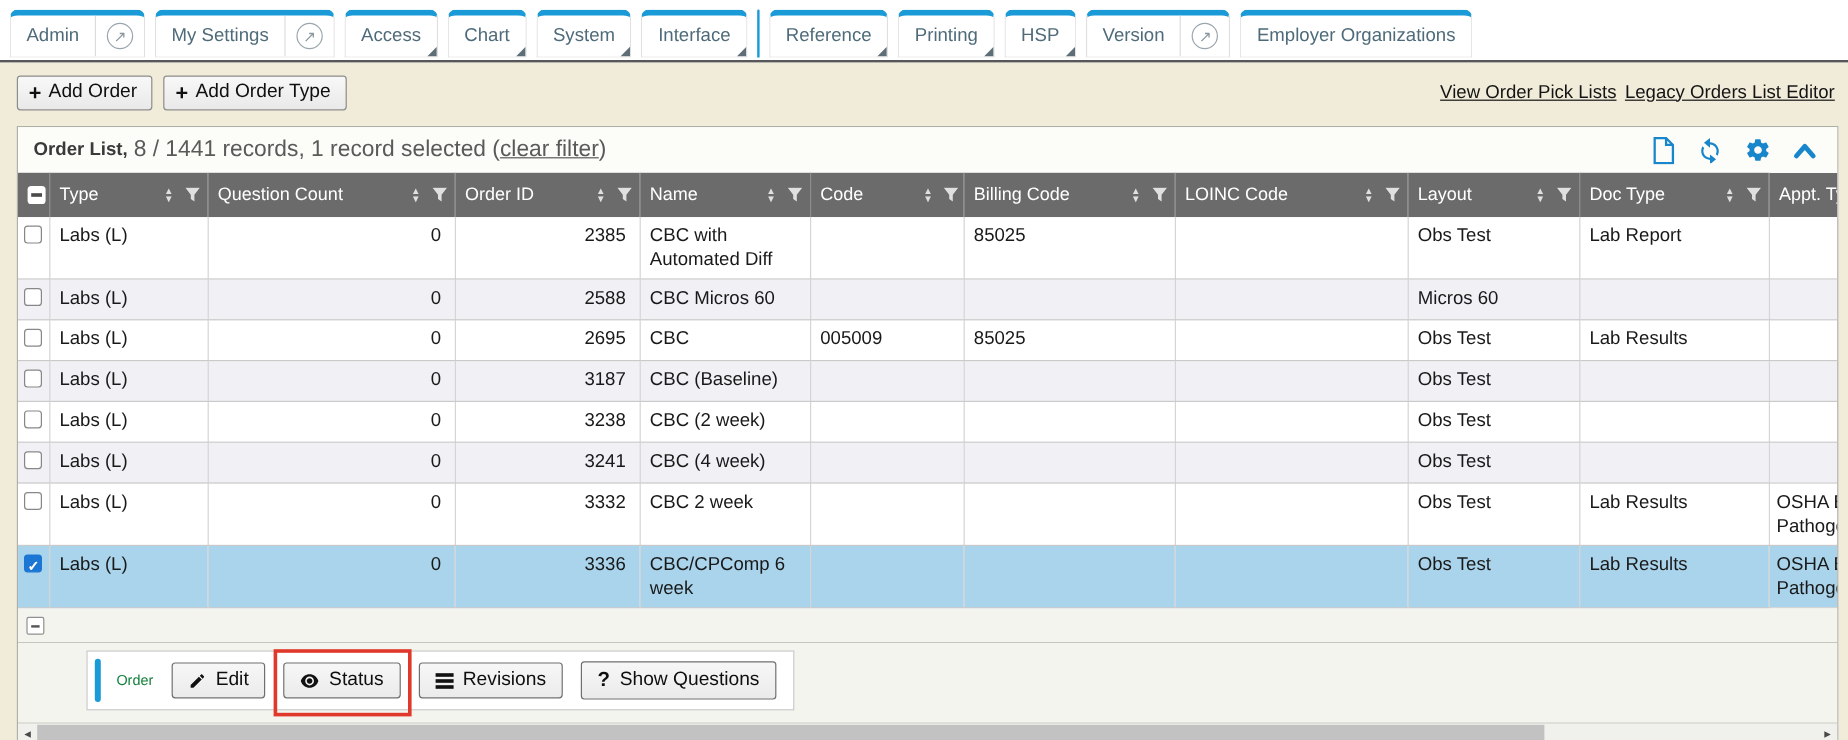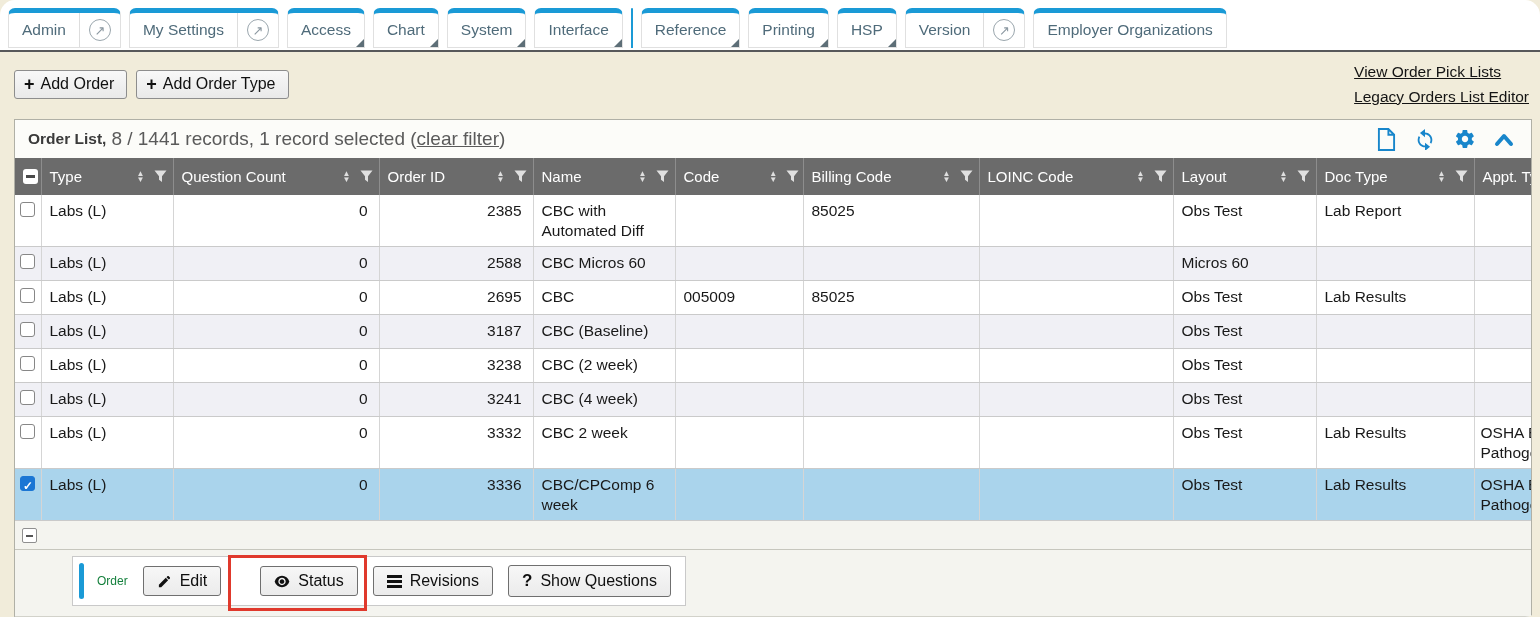--- a/index.html
+++ b/index.html
@@ -1,18 +1,18 @@
 <!DOCTYPE html>
 <html><head>
 <meta charset="utf-8">
 <style>
   * { box-sizing: border-box; }
   html,body { margin:0; padding:0; }
   body { background:#f1ecda; font-family:"Liberation Sans", sans-serif; }
-  .page { width:1540px; height:617px; overflow:hidden; background:#f1ecda; position:relative;border-radius:15px; }
+  .page { width:1540px; height:617px; overflow:hidden; background:#f1ecda; position:relative; }
 
   
   .tabbar { height:52px; background:#ffffff; border-bottom:2px solid #58585a;
             display:flex; align-items:flex-start; gap:8px; padding:8px 0 0 8px;
             overflow:hidden; white-space:nowrap; }
   .tab { flex:0 0 auto; display:inline-flex; align-items:stretch; position:relative;
          height:40px; background:#fff; border:1px solid #e0e0e0; border-top:5px solid #1a9ad6;
          border-radius:7px 7px 0 0; overflow:hidden; cursor:pointer; }
   .tab-label { display:flex; align-items:center; padding:0 13px; font-size:15.5px; color:#4f6b7a; }
   .tab.active { background:#1a9ad6; border-color:#1a9ad6; }
@@ -23,21 +23,21 @@
   .tab-ext { display:flex; align-items:center; padding:0 9px; border-left:1px solid #ddd; }
   .ext-circle { width:22px; height:22px; border:1.5px solid #9aa6ad; border-radius:50%;
                 color:#8a97a0; font-size:13px; display:flex; align-items:center; justify-content:center; }
 
   
   .toolbar { display:flex; align-items:center; padding:11px 10px 9px 14px; }
   .btn { display:inline-flex; align-items:center; gap:6px; background:linear-gradient(#f8f8f8,#e9e9e9);
          border:1px solid #8d8d8d; border-radius:3px; padding:4px 12px 5px 9px;
          font-size:16px; color:#101010; margin-right:9px; cursor:pointer; }
   .btn .plus { font-weight:bold; font-size:18px; line-height:16px; }
-  .links { margin-left:auto; display:flex; gap:7px; padding-right:1px;flex-direction:column; }
+  .links { margin-left:auto; display:flex; gap:7px; padding-right:1px; }
   .link { font-size:15.5px; color:#141414; text-decoration:underline; cursor:pointer; }
 
   
   .panel { margin:4px 8px 0 14px; border:1px solid #b0b0a6; background:#fff; }
   .panel-header { display:flex; align-items:center; height:38px; padding:0 10px 0 13px; background:#fcfcf9; }
   .ph-title { font-weight:bold; font-size:15.5px; color:#3a3a3a; }
   .ph-summary { font-size:19px; color:#5a5a5a; margin-left:5px; }
   .ph-link { text-decoration:underline; cursor:pointer; color:#5a5a5a; }
   .ph-icons { margin-left:auto; display:flex; align-items:center; gap:18px; padding-right:7px; }
   .ph-icons svg { display:block; cursor:pointer; }
@@ -81,21 +81,21 @@
   .detail { background:#f4f4ef; padding:6px 0 10px 57px; }
   .action-panel { display:inline-flex; align-items:center; background:#fff; border:1px solid #c9c9c9;
                   padding:6px 14px 6px 6px; }
   .vbar { width:5px; height:36px; border-radius:3px; background:#1a9ad6; margin-right:13px; }
   .group-label { font-size:12px; color:#15803d; margin-right:15px; }
   .dbtn { display:inline-flex; align-items:center; gap:8px; background:linear-gradient(#f7f7f7,#ebebeb);
           border:1px solid #6f6f6f; border-radius:3px; padding:5px 13px; font-size:16px; color:#0f0f0f;
           margin-right:15px; cursor:pointer; white-space:nowrap;text-align:center; }
   .dbtn svg { display:block; }
   .status-wrap { position:relative; display:inline-block; margin-right:15px; }
-  .status-wrap .dbtn { margin-right:0;margin-left:24px; }
+  .status-wrap .dbtn { margin-right:0; }
   .red-annotation { position:absolute; left:-8px; right:-9px; top:-11px; bottom:-15px;
                     border:3px solid #e0392c; pointer-events:none; z-index:5; }
   .bars { width:15px; height:13px; border-top:3px solid #111; border-bottom:3px solid #111; position:relative; }
   .bars::after { content:""; position:absolute; left:0; right:0; top:50%; margin-top:-1.5px; height:3px; background:#111; }
   .qmark { font-weight:bold; font-size:17px; }
 
   
   .scrollbar { height:17px; background:#f0f0ed; border-top:1px solid #d2d2ca; position:relative; }
   .sb-arrow { position:absolute; top:0; bottom:0; width:14px; display:flex; align-items:center;
               justify-content:center; color:#4a4a4a; font-size:11px; cursor:pointer; }

